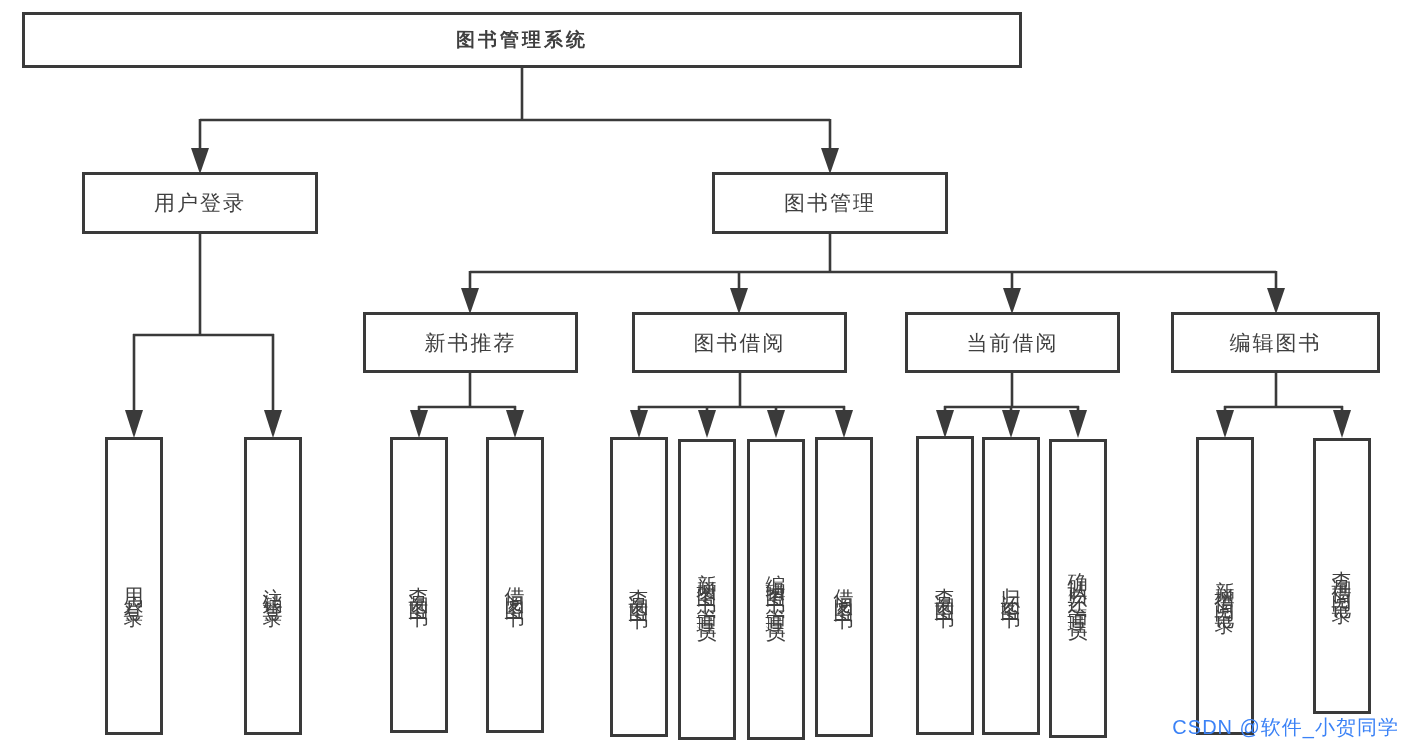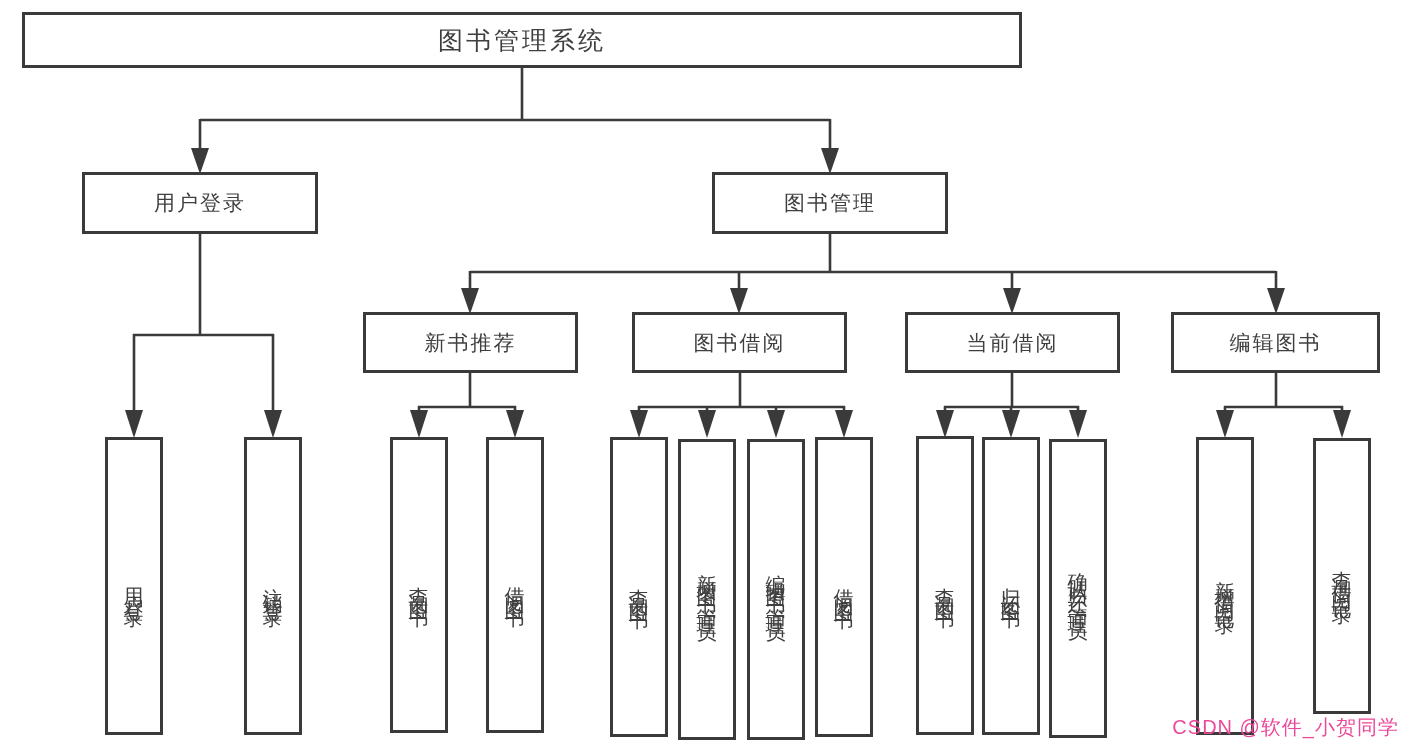--- a/index.html
+++ b/index.html
@@ -11,34 +11,34 @@
     overflow:hidden;
   }
   svg.connectors{position:absolute;left:0;top:0;width:1405px;height:747px;}
   .hbox{
     position:absolute;box-sizing:border-box;
     background:#ffffff;border:3px solid #3a3a3a;
     display:flex;align-items:center;justify-content:center;
     font-size:21px;letter-spacing:2px;color:#3f3f3f;
     white-space:nowrap;
   }
-  .root-box{font-size:25px;letter-spacing:3px;}
+  .root-box{font-size:19px;letter-spacing:3px;font-weight:bold;}
   .vbox{
     position:absolute;box-sizing:border-box;
     background:#ffffff;border:3px solid #3a3a3a;
     display:flex;align-items:center;justify-content:center;
   }
   .vbox span{
     writing-mode:vertical-rl;text-orientation:mixed;
     font-size:20px;letter-spacing:7px;line-height:1.1;
     color:#3f3f3f;
   }
   .watermark{
     position:absolute;right:6px;bottom:6px;
-    font-size:20px;letter-spacing:1px;color:#ec4899;
+    font-size:20px;letter-spacing:1px;color:#3b82f6;
     white-space:nowrap;
   }
 </style>
 </head>
 <body>
 
 <div class="stage">
 
   <svg class="connectors" viewBox="0 0 1405 747" fill="none">
     <g stroke="#3a3a3a" stroke-width="2.6" fill="#3a3a3a">

